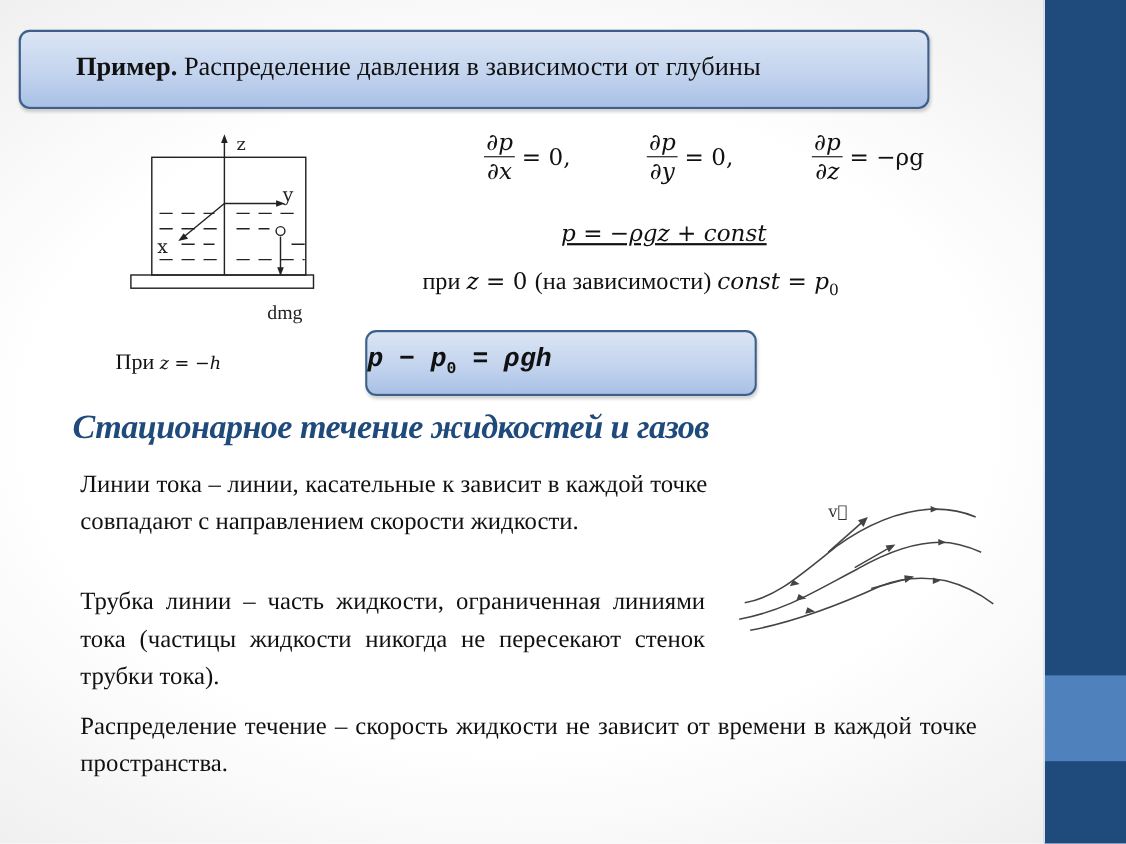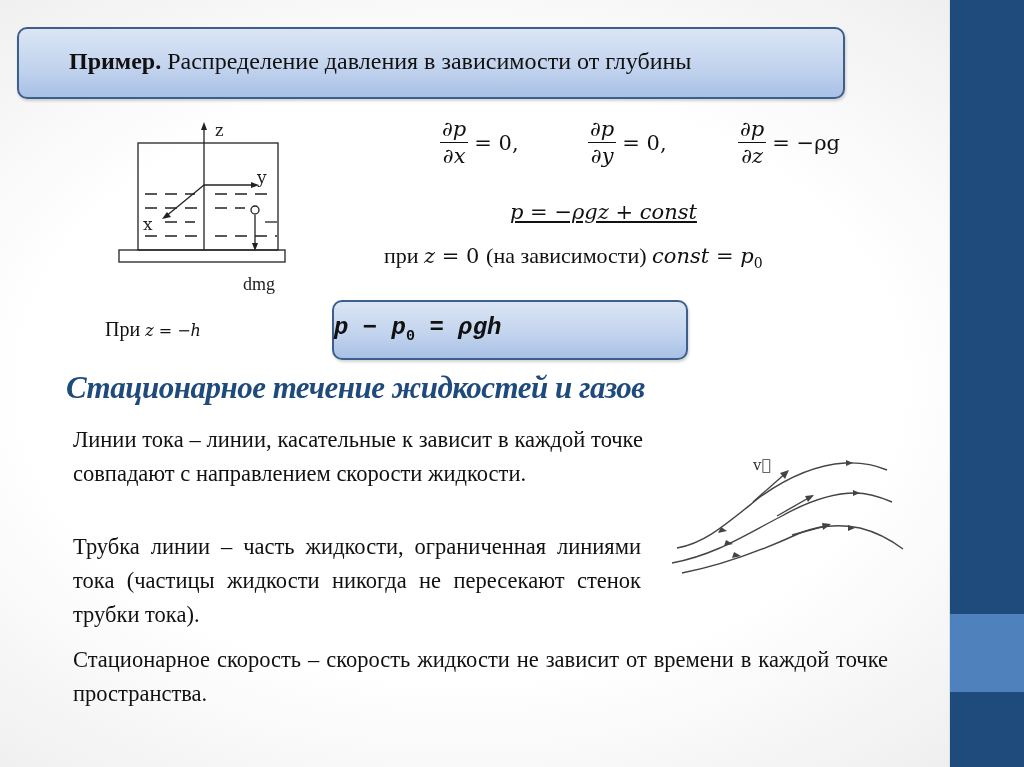--- a/index.html
+++ b/index.html
@@ -114,21 +114,21 @@
 </div>
 
 <div class="box formula-box">
   <div class="formula-text"><span>p − p</span><sub style="font-size:15px; font-style:normal;">0</sub><span> = ρgh</span></div>
 </div>
 
 <div class="heading">Стационарное течение жидкостей и газов</div>
 
 <div class="para p1"><b>Линии тока</b><span> – линии, касательные к зависит в каждой точке совпадают с направлением скорости жидкости.</span></div>
 <div class="para p2"><b>Трубка линии</b><span> – часть жидкости, ограниченная линиями тока (частицы жидкости никогда не пересекают стенок трубки тока).</span></div>
-<div class="para p3"><b>Стационарное скорость</b><span> – скорость жидкости не зависит от времени в каждой точке пространства.</span></div>
+<div class="para p3"><b>Распределение течение</b><span> – скорость жидкости не зависит от времени в каждой точке пространства.</span></div>
 
 <svg class="streamlines" viewBox="0 0 240 140">
   <g stroke="#444" stroke-width="1.4" fill="none">
     <path d="M12,103 C40,98 60,80 95,52 C120,34 150,20 180,18 C200,17 215,22 222,25"></path>
     <path d="M7,118 C50,110 80,90 115,72 C145,55 170,48 190,48 C205,48 220,54 227,57"></path>
     <path d="M17,128 C60,120 100,104 135,88 C160,78 180,80 195,83 C215,88 230,98 238,104"></path>
     <line x1="88" y1="57" x2="122" y2="27"></line>
     <line x1="112" y1="71" x2="147" y2="51"></line>
     <line x1="127" y1="90" x2="164" y2="80"></line>
   </g>

